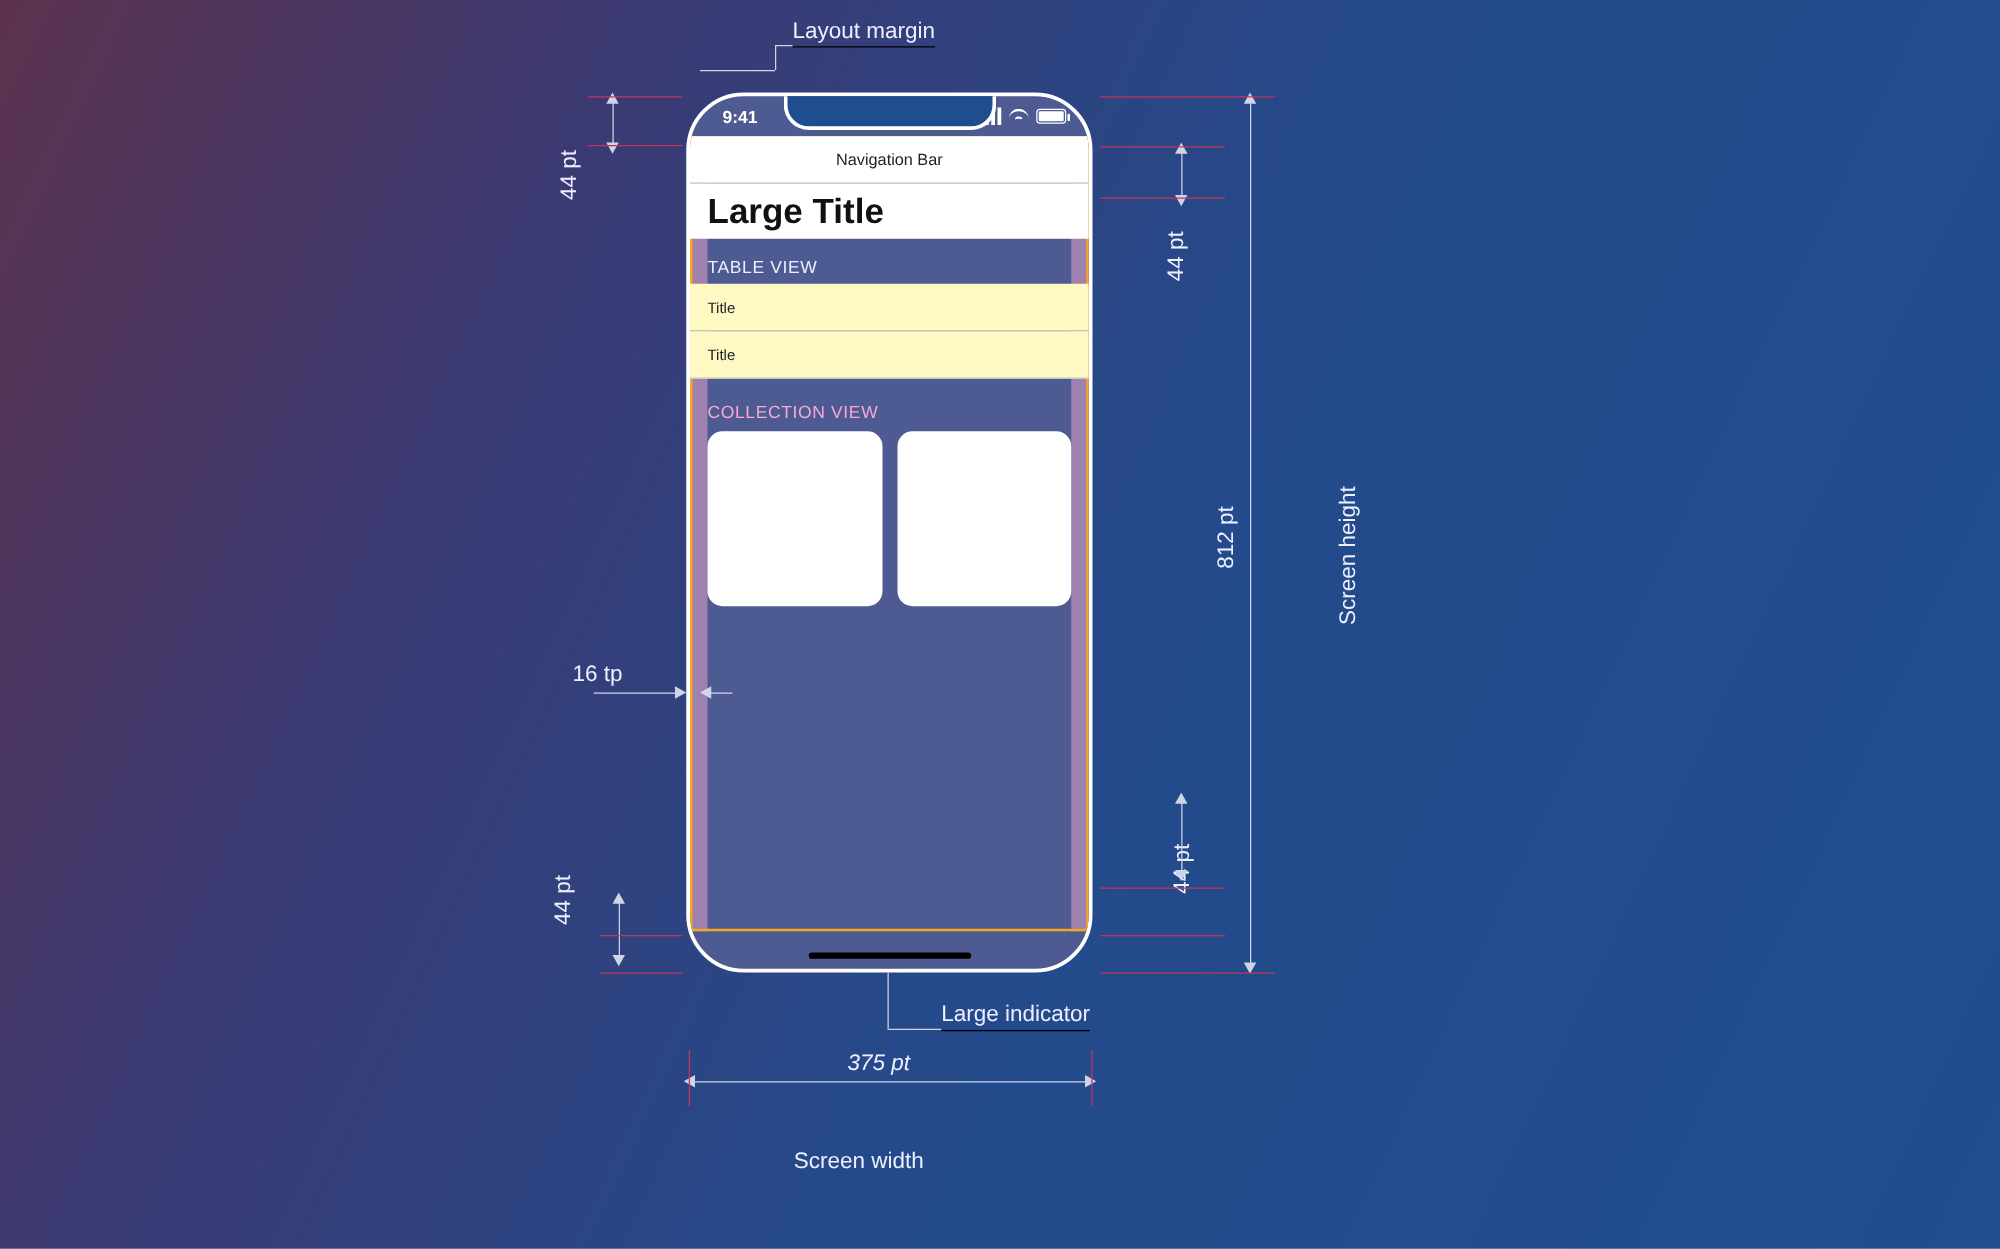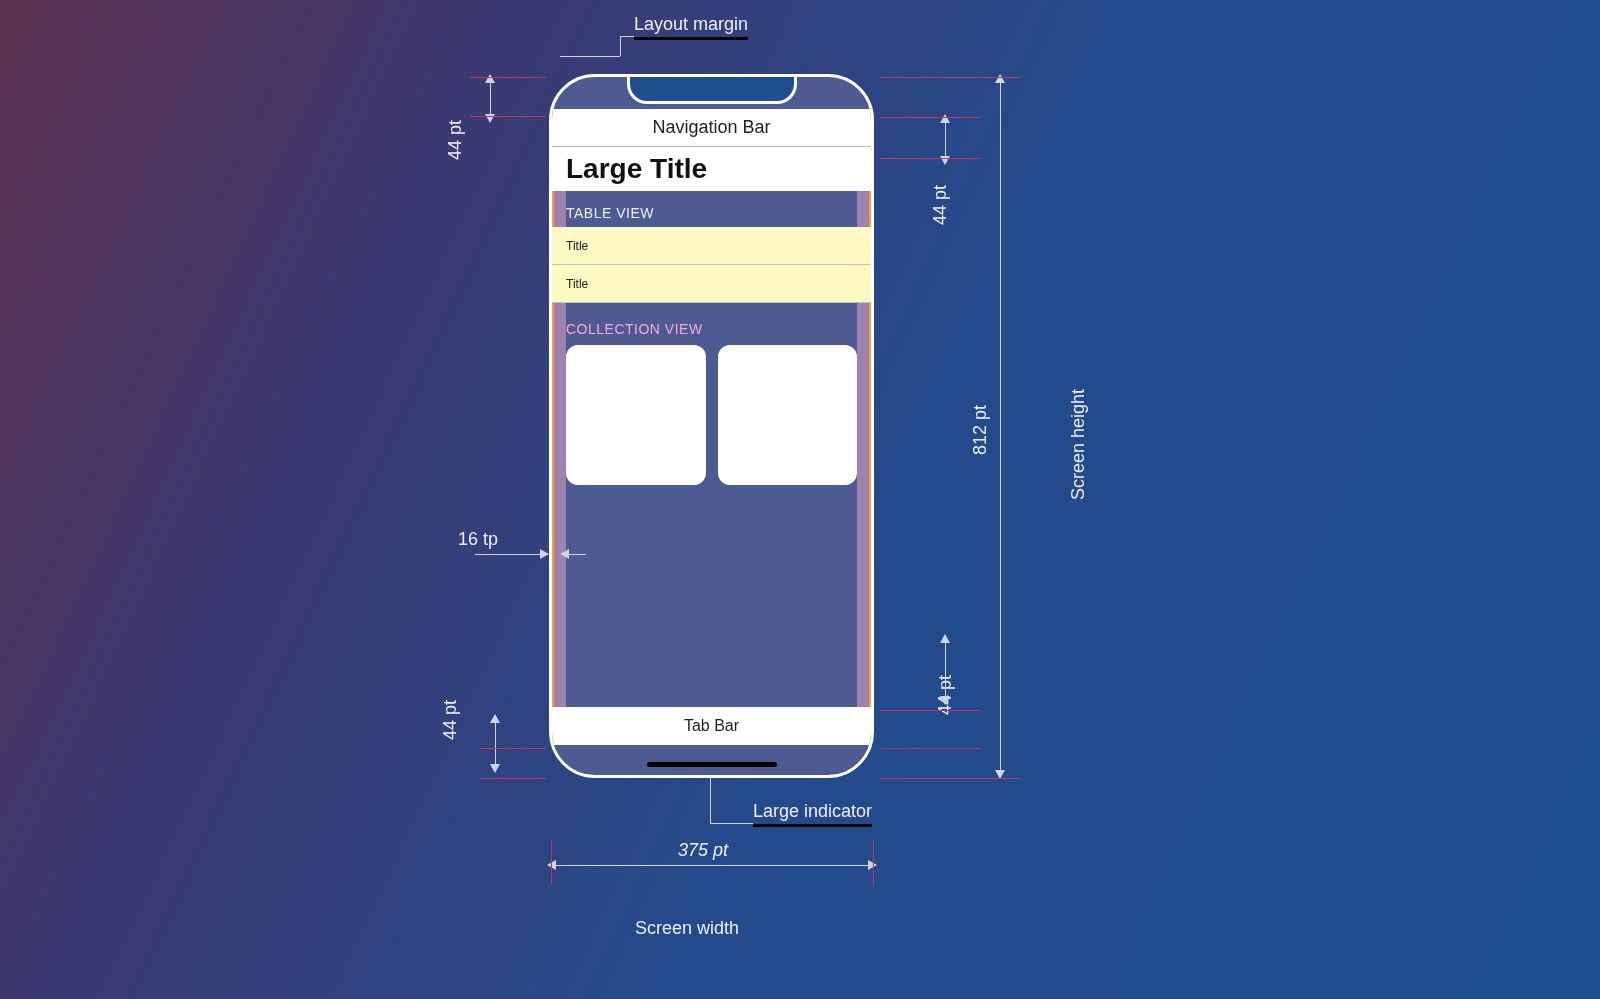--- a/index.html
+++ b/index.html
@@ -55,34 +55,34 @@
   .sig i:nth-child(3){height:11px}.sig i:nth-child(4){height:14px}
   .wifi{ width:16px;height:12px;position:relative}
   .wifi::before{content:"";position:absolute;inset:0;border:2px solid #fff;border-bottom:none;border-left:none;border-right:none;border-radius:12px 12px 0 0}
   .wifi::after{content:"";position:absolute;left:5px;top:6px;width:6px;height:6px;border:2px solid #fff;border-bottom:none;border-left:none;border-right:none;border-radius:6px 6px 0 0}
   .batt{ width:24px;height:12px;border:1.5px solid #fff;border-radius:3px;position:relative}
   .batt::after{content:"";position:absolute;right:-4px;top:3px;width:2px;height:6px;background:#fff;border-radius:1px}
   .batt i{position:absolute;inset:1px;background:#fff;border-radius:1px}
 
   
   .stack{ position:absolute; top:32px; left:0; right:0; bottom:30px; display:flex; flex-direction:column;}
-  .navbar{ height:38px; background:#fff; color:#222; display:flex; align-items:center; justify-content:center; font-size:18px; border-bottom:1px solid #b9b9b9;}
+  .navbar{ height:38px; background:#fff; color:#222; display:flex; align-items:center; justify-content:center; font-size:13px; border-bottom:1px solid #b9b9b9;}
   .large  { height:44px; background:#fff; color:#111; display:flex; align-items:center; padding-left:14px; font-size:28px; font-weight:700;}
   .sectHdr{ padding:14px 14px 6px; color:#eef; font-size:14px; letter-spacing:.5px;}
   .row    { height:38px; background:#fef9c3; color:#222; display:flex; align-items:center; padding-left:14px; border-bottom:1px solid #c2c2c2; font-size:12px;}
   .collHdr{ padding:18px 14px 8px; color:#f9a8d4; font-size:14px; letter-spacing:.5px;}
   .cards  { display:flex; gap:12px; padding:0 14px;}
   .card   { flex:1; aspect-ratio:1/1; background:#fff; border-radius:12px;}
   .safeTxt{ flex:1; display:flex; flex-direction:column; align-items:center; justify-content:center; gap:6px; color:#f5a623; font-size:26px; font-weight:600;}
   .tabbar { height:38px; background:#fff; color:#222; display:flex; align-items:center; justify-content:center; font-size:16px; margin-top:auto;}
   .home   { position:absolute; bottom:8px; left:50%; transform:translateX(-50%); width:130px; height:5px; background:#000; border-radius:3px;}
 
   
   .lbl { position:absolute; color:#eef; font-size:18px; white-space:nowrap; }
-  .lbl.u { border-bottom:3px solid #000000; padding-bottom:2px;text-align:right; }  
+  .lbl.u { border-bottom:1px solid #000000; padding-bottom:2px;text-align:right; }  
   .dim { position:absolute; color:#eef; font-size:18px; }
   .vline{ position:absolute; width:0; border-left:1px solid #cfd4e6;}
   .hline{ position:absolute; height:0; border-top:1px solid #cfd4e6;}
   .tick { position:absolute; background:#c2355b; }
   .tickH{ height:1px; } .tickV{ width:1px; }
 
   
   .arr  { position:absolute; width:0;height:0; }
   .arr.up    { border-left:5px solid transparent;border-right:5px solid transparent;border-bottom:9px solid #cfd4e6;}
   .arr.down  { border-left:5px solid transparent;border-right:5px solid transparent;border-top:9px solid #cfd4e6;}
@@ -93,37 +93,51 @@
 </style>
 </head>
 <body>
 
 <div class="phone">
   <div class="notch"></div>
   <div class="gutter l"></div>
   <div class="gutter r"></div>
   <div class="safe-outline"></div>
 
+  <div class="status">
+    <span class="time">9:41</span>
+    <span class="right">
+      <span class="sig">
+          <i></i>
+          <i></i>
+          <i></i>
+          <i></i>
+        </span>
+      <span class="wifi"></span>
+      <span class="batt">
+          <i></i>
+        </span>
+    </span>
+  </div>
 
   <div class="stack">
     <div class="navbar">Navigation Bar</div>
     <div class="large">Large Title</div>
 
     <div class="sectHdr">TABLE VIEW</div>
     <div class="row">Title</div>
     <div class="row">Title</div>
 
     <div class="collHdr">COLLECTION VIEW</div>
     <div class="cards">
       <div class="card"></div>
       <div class="card"></div>
     </div>
 
 
-    <div class="tabbar">Tab Bar</div>
   </div>
 
   <div class="home"></div>
 </div>
 
 <span class="lbl u" style="left:634px; top:14px;">Layout margin</span>
 
 <div class="hline" style="left:620px; top:36px; width:14px;"></div>
 <div class="vline" style="left:620px; top:36px; height:20px;"></div>
 <div class="hline" style="left:560px; top:56px; width:60px;"></div>

